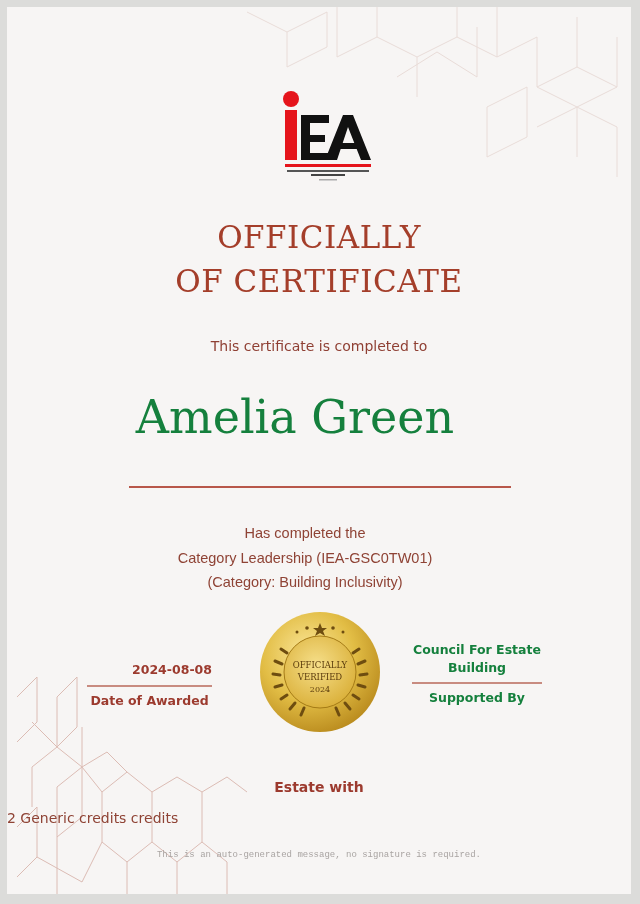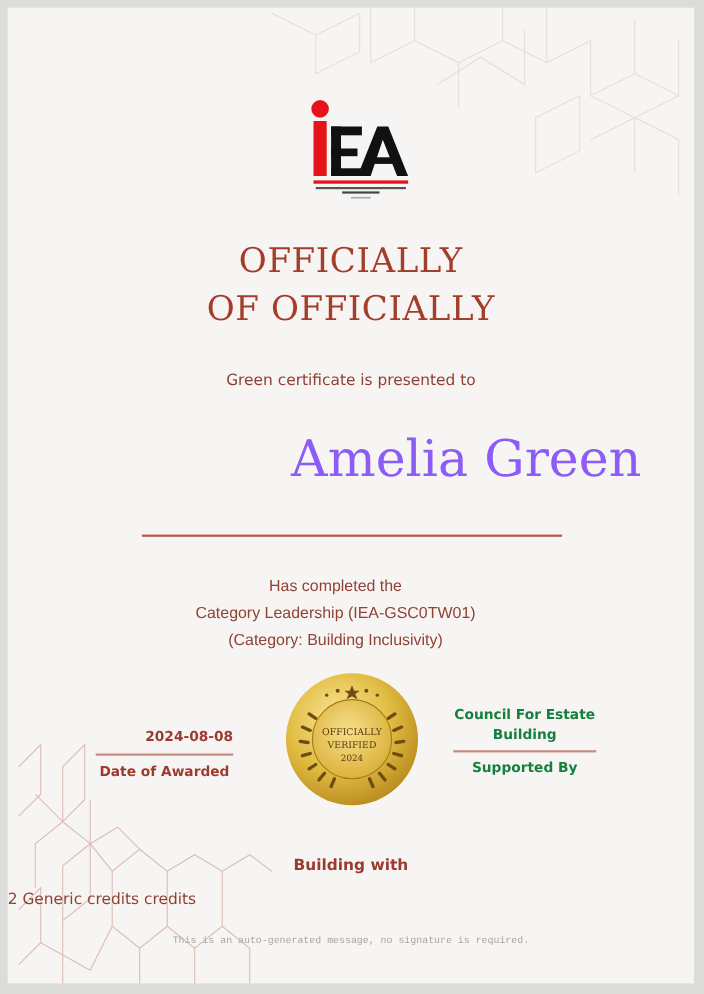--- a/index.html
+++ b/index.html
@@ -31,23 +31,23 @@
     font-size: 31px;
     line-height: 44px;
     letter-spacing: 0.5px;
   }
   .presented {
     position: absolute; left: 0; width: 624px; top: 331px;
     text-align: center; color: #8f3f33; font-size: 14px;
   }
   .recipient {
     position: absolute; left: 0; width: 576px; top: 383px;
-    text-align: right;
+    text-align: center;
     font-family: "DejaVu Serif", serif;
-    font-size: 46px; color: #8b5cf6;
+    font-size: 46px; color: #15803d;
   }
   .name-line {
     position: absolute; left: 122px; top: 479px;
     width: 382px; height: 2px; background: #b8574a;
   }
   .completion {
     position: absolute; left: 0; width: 596px; top: 514px;
     text-align: center;
     font-family: "Liberation Sans", sans-serif;
     font-size: 14.5px; line-height: 24.5px; color: #8f4335;
@@ -105,24 +105,24 @@
     <path d="M48 73 L66 28 L76 28 L94 73 L84 73 L71 40 L60 73 Z" fill="#111"></path>
     <rect x="63" y="56" width="20" height="6" fill="#111"></rect>
     <rect x="8" y="77" width="86" height="3" fill="#e5141b"></rect>
     <rect x="10" y="83" width="82" height="2" fill="#555"></rect>
     <rect x="34" y="87" width="34" height="2" fill="#444"></rect>
     <rect x="42" y="92" width="18" height="1.5" fill="#aaa"></rect>
   </svg>
 
   <div class="title">
     <div>OFFICIALLY</div>
-    <div>OF OFFICIALLY</div>
+    <div>OF CERTIFICATE</div>
   </div>
 
-  <div class="presented">Green certificate is presented to</div>
+  <div class="presented">This certificate is completed to</div>
 
   <div class="recipient">Amelia Green</div>
   <div class="name-line"></div>
 
   <div class="completion">
     <div>Has completed the</div>
     <div>Category Leadership (IEA-GSC0TW01)</div>
     <div>(Category: Building Inclusivity)</div>
   </div>
 
@@ -162,16 +162,16 @@
     <text x="61" y="81" text-anchor="middle" font-family="DejaVu Serif, serif" font-size="8" fill="#5a3b0c">2024</text>
   </svg>
 
   <div class="support-block">
     <div class="val">Council For Estate</div>
     <div class="val">Building</div>
     <div class="rule"></div>
     <div>Supported By</div>
   </div>
 
-  <div class="awarded">Building with</div>
+  <div class="awarded">Estate with</div>
   <div class="credits">2 Generic credits credits</div>
   <div class="footer-note">This is an auto-generated message, no signature is required.</div>
 </div>
 
 </body></html>

